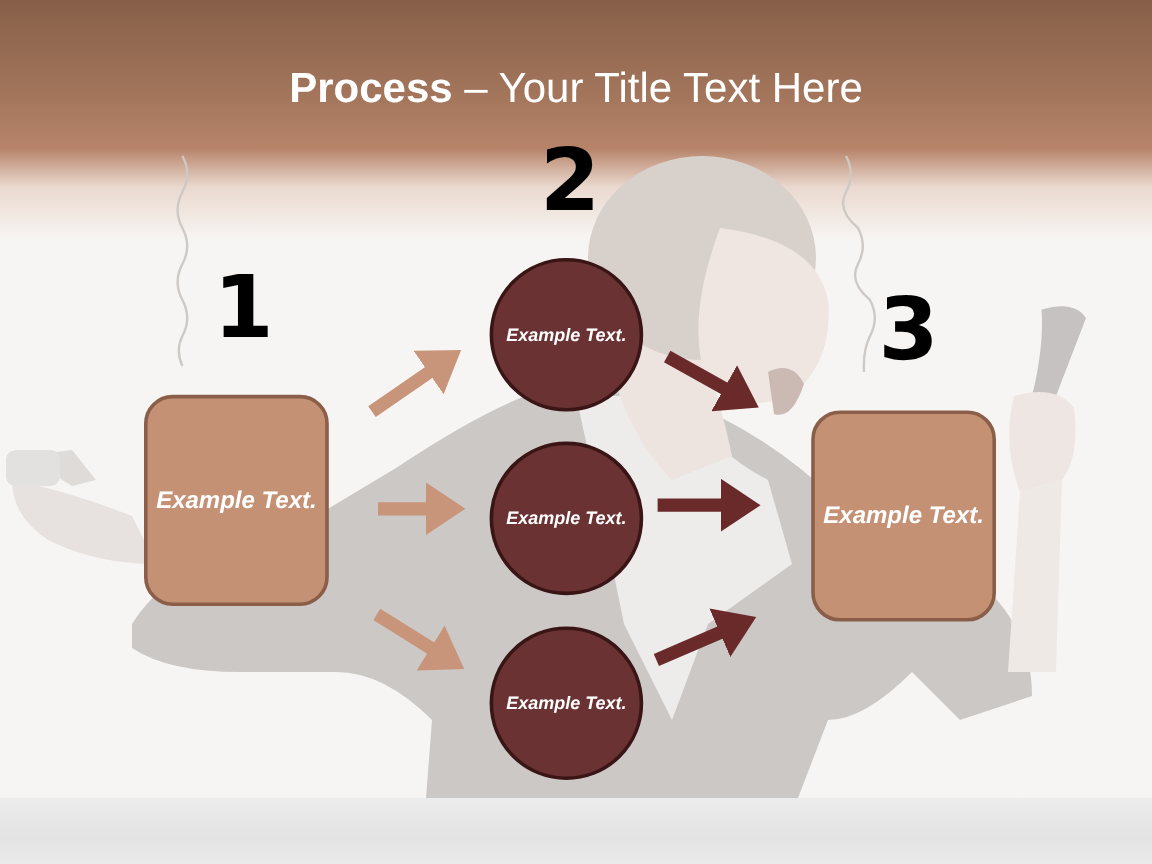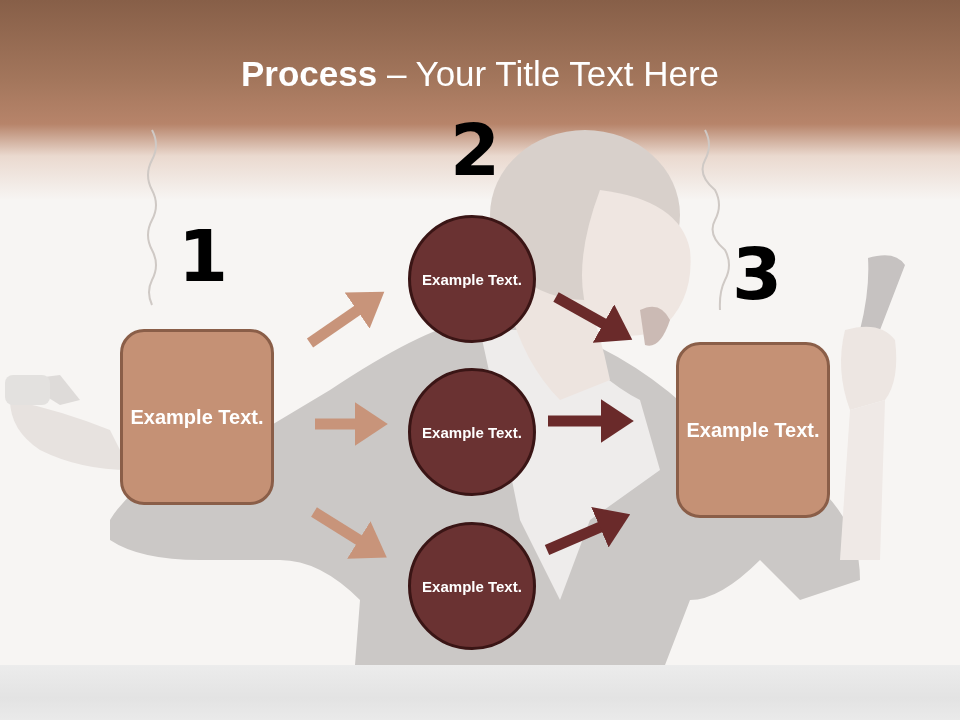--- a/index.html
+++ b/index.html
@@ -7,21 +7,21 @@
   .slide { position: absolute; left: 0; top: 0; width: 960px; height: 720px; overflow: hidden; }
   .header-band { position: absolute; left: 0; top: 0; width: 960px; height: 200px;
     background: linear-gradient(to bottom, #875f48 0%, #a3765c 40%, #b7846a 62%, #ead9cf 78%, #f7f5f3 100%); }
   .bottom-band { position: absolute; left: 0; top: 665px; width: 960px; height: 55px;
     background: linear-gradient(to bottom, #ececec 0%, #e3e3e3 60%, #eaeaea 100%); }
   .photo { position: absolute; left: 0; top: 0; width: 960px; height: 720px; }
   .title { position: absolute; left: 0; top: 52px; width: 960px; text-align: center; color: #ffffff; font-size: 35px; line-height: 44px; }
   .title .bold { font-weight: bold; }
   .num { position: absolute; font-weight: bold; color: #000; font-size: 72px; line-height: 72px; font-family: "DejaVu Sans", sans-serif; }
   .box { position: absolute; width: 154px; height: 176px; background: #c59175; border: 3px solid #8a5e48; border-radius: 24px; box-sizing: border-box; display: flex; align-items: center; justify-content: center; text-align: center; }
-  .box span, .circle span { color: #fff; font-weight: bold; }
+  .box span, .circle span { color: #fff; font-style: italic; font-weight: bold; }
   .box span { font-size: 20px; line-height: 29px; }
   .circle { position: absolute; width: 128px; height: 128px; border-radius: 50%; background: #6a3232; border: 3px solid #3a1515; box-sizing: border-box; display: flex; align-items: center; justify-content: center; text-align: center; }
   .circle span { font-size: 15px; line-height: 23px; }
   .arrows { position: absolute; left: 0; top: 0; width: 960px; height: 720px; pointer-events: none; }
 </style>
 </head>
 <body>
 
 <div class="slide">
   <div class="header-band"></div>

